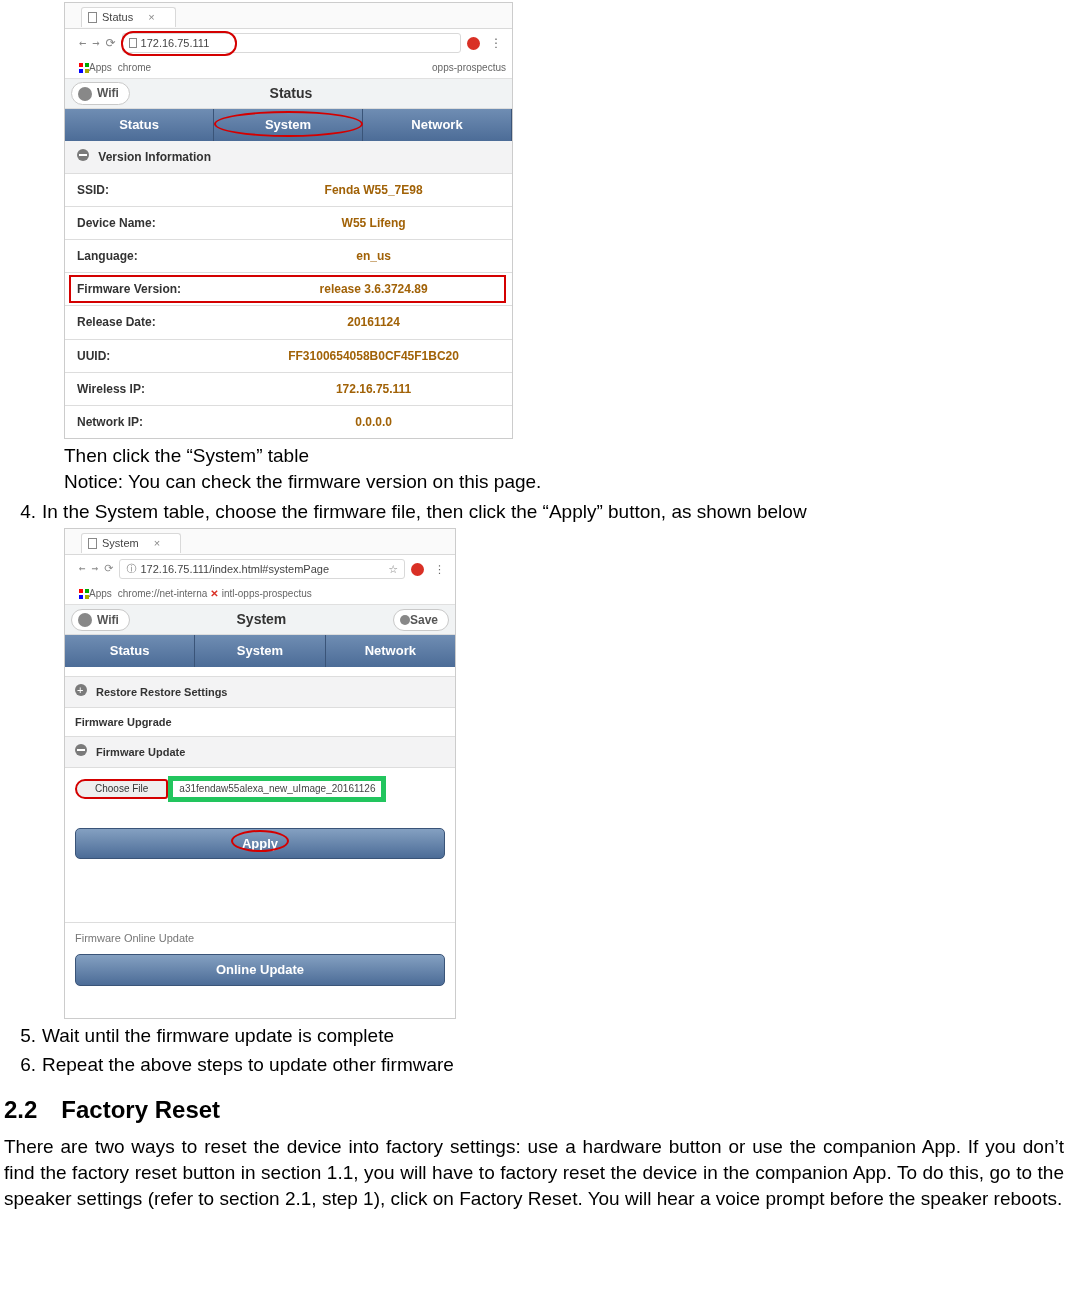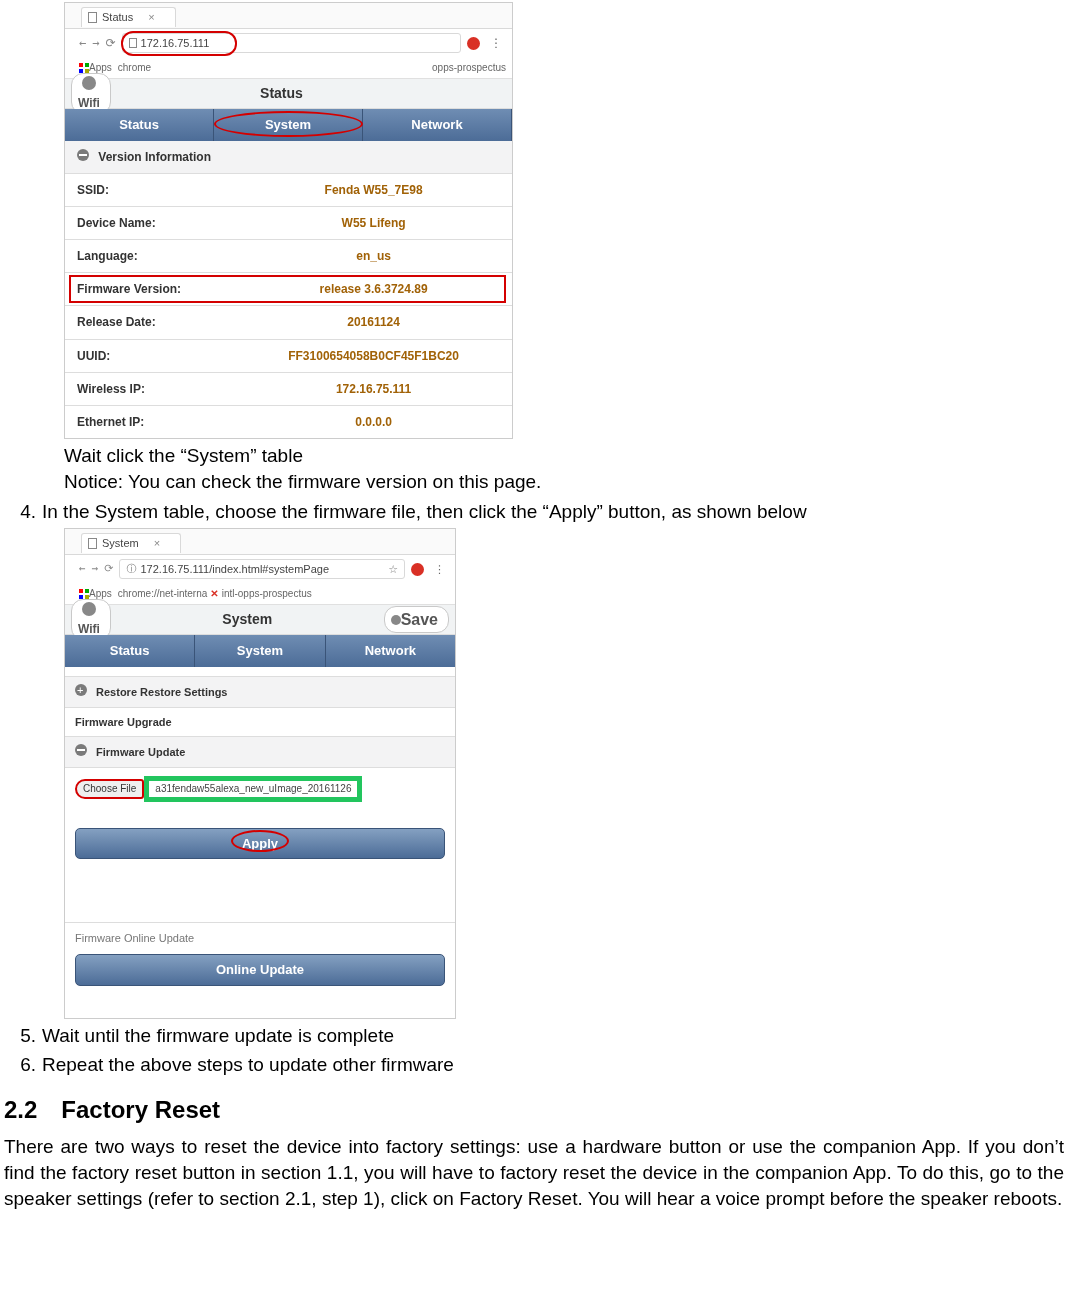--- a/index.html
+++ b/index.html
@@ -28,24 +28,24 @@
   .red-dot { width: 13px; height: 13px; border-radius: 50%; background: #d93025; color: #fff; font-size: 9px; display: inline-flex; align-items: center; justify-content: center; }
   .vdots { color: #666; padding: 0 4px; }
   .bm-row { display: flex; align-items: center; height: 22px; font-size: 10px; color: #666; border-bottom: 1px solid #e0e0e0; padding: 0 6px 0 14px; }
   .apps-ic { width: 10px; height: 10px; display: inline-block; background:
     linear-gradient(#f00,#f00) 0 0/4px 4px no-repeat,
     linear-gradient(#0a0,#0a0) 6px 0/4px 4px no-repeat,
     linear-gradient(#00f,#00f) 0 6px/4px 4px no-repeat,
     linear-gradient(#aa0,#aa0) 6px 6px/4px 4px no-repeat; }
 
   .app-head { display: flex; align-items: center; height: 30px; background: #f1f3f4; border-bottom: 1px solid #ddd; }
-  .wifi-pill { margin-left: 6px; background: #fff; border: 1px solid #c9c9c9; border-radius: 12px; padding: 2px 10px 2px 6px; display: flex; align-items: center; gap: 5px; font-weight: bold; font-size: 12px; color: #555; flex-direction: column; }
+  .wifi-pill { margin-left: 6px; background: #fff; border: 1px solid #c9c9c9; border-radius: 12px; padding: 2px 10px 2px 6px; display: flex; align-items: center; gap: 5px; font-weight: bold; font-size: 12px; color: #555; }
   .back-circ { display: inline-block; width: 14px; height: 14px; border-radius: 50%; background: #888; }
   .app-head-title { flex: 1; text-align: center; font-weight: bold; font-size: 14px; color: #333; }
-  .save-pill { margin-right: 6px; background: #fff; border: 1px solid #c9c9c9; border-radius: 12px; padding: 2px 10px 2px 6px; display: flex; align-items: center; font-weight: bold; font-size: 16px; color: #555; }
+  .save-pill { margin-right: 6px; background: #fff; border: 1px solid #c9c9c9; border-radius: 12px; padding: 2px 10px 2px 6px; display: flex; align-items: center; font-weight: bold; font-size: 12px; color: #555; }
 
   .tab-bar { display: flex; }
   .app-tab { flex: 1; text-align: center; padding: 7px 0; color: #fff; font-weight: bold; font-size: 13px;
     background: linear-gradient(#6f8db3, #4c6c97); border-right: 1px solid #3a5478; }
   .app-tab:last-child { border-right: none; }
 
   .sys-ellipse { position: absolute; border: 2px solid #d40000; border-radius: 50%; pointer-events: none; }
   .shot1 .url-rectwrap { position: relative; }
   .shot1 .addr-highlight-box { position: absolute; top: -3px; left: -2px; width: 116px; height: 25px; border: 2px solid #d40000; border-radius: 12px; pointer-events: none; }
 
@@ -57,21 +57,21 @@
   .row-block.acc-head .minus-ic::after { content: ""; position: absolute; top: 5px; left: 2px; width: 8px; height: 2px; background: #fff; }
   .row-block.acc-head .plus-ic { display: inline-block; width: 12px; height: 12px; border-radius: 50%; background: #7a7a7a; position: relative; margin-right: 6px; }
   .row-block.acc-head .plus-ic::after { content: "+"; color: #fff; font-size: 11px; position: absolute; top: -1px; left: 2px; }
   .fw-row-outline { position: absolute; top: 2px; left: 4px; right: 6px; bottom: 2px; border: 2px solid #d40000; pointer-events: none; }
 
   
   .shot2 { width: 392px; border: 1px solid #ccc; margin: 4px 0 4px 60px; background: #fff; font-size: 11px; color: #444; position: relative; }
   .shot2 .row-block { padding: 7px 8px 7px 10px; }
   .fw-upgrade { padding: 8px 10px; }
   .choose-line { display: flex; align-items: center; gap: 0; }
-  .choose-btn { border: 2px solid #d40000; border-radius: 10px 3px 3px 10px; background: #efefef; padding: 1px 6px; font-size: 10px; color: #333; }
+  .choose-btn { border: 2px solid #d40000; border-radius: 10px 3px 3px 10px; background: #efefef; padding: 1px 18px; font-size: 10px; color: #333; }
   .choose-file { border: 5px solid #22c55e; padding: 1px 6px; font-size: 10px; }
   .apply-row { margin-top: 26px; }
   .big-btn { display: block; text-align: center; padding: 6px 0; color: #fff; font-weight: bold; font-size: 13px; border-radius: 5px;
     background: linear-gradient(#84a0c1, #4c6c97); border: 1px solid #3a5478; position: relative; }
   .apply-ellipse { position: absolute; top: 1px; left: 50%; transform: translateX(-50%); width: 58px; height: 22px; border: 2px solid #d40000; border-radius: 50%; pointer-events: none; }
   .online-sec { padding: 8px 10px 4px 10px; font-size: 11px; color: #777; }
   .spacer-block { height: 56px; border-bottom: 1px solid #ddd; }
 
   .bm-x { color: #d93025; font-weight: bold; margin: 0 3px; }
 </style>
@@ -151,26 +151,26 @@
     </div>
     <div class="row-block">
       <span class="lbl">UUID:</span>
       <span class="val">FF3100654058B0CF45F1BC20</span>
     </div>
     <div class="row-block">
       <span class="lbl">Wireless IP:</span>
       <span class="val">172.16.75.111</span>
     </div>
     <div class="row-block" style="border-bottom:none">
-      <span class="lbl">Ethernet IP:</span>
+      <span class="lbl">Network IP:</span>
       <span class="val">0.0.0.0</span>
     </div>
   </div>
 
-  <div class="indent-block">Wait click the “System” table</div>
+  <div class="indent-block">Then click the “System” table</div>
   <div class="indent-block">Notice: You can check the firmware version on this page.</div>
 
   <div class="num-item">
     <div class="num">4.</div>
     <div class="txt">In the System table, choose the firmware file, then click the “Apply” button, as shown below</div>
   </div>
 
   <div class="shot2">
     <div class="browser-bar">
       <div class="tab">

